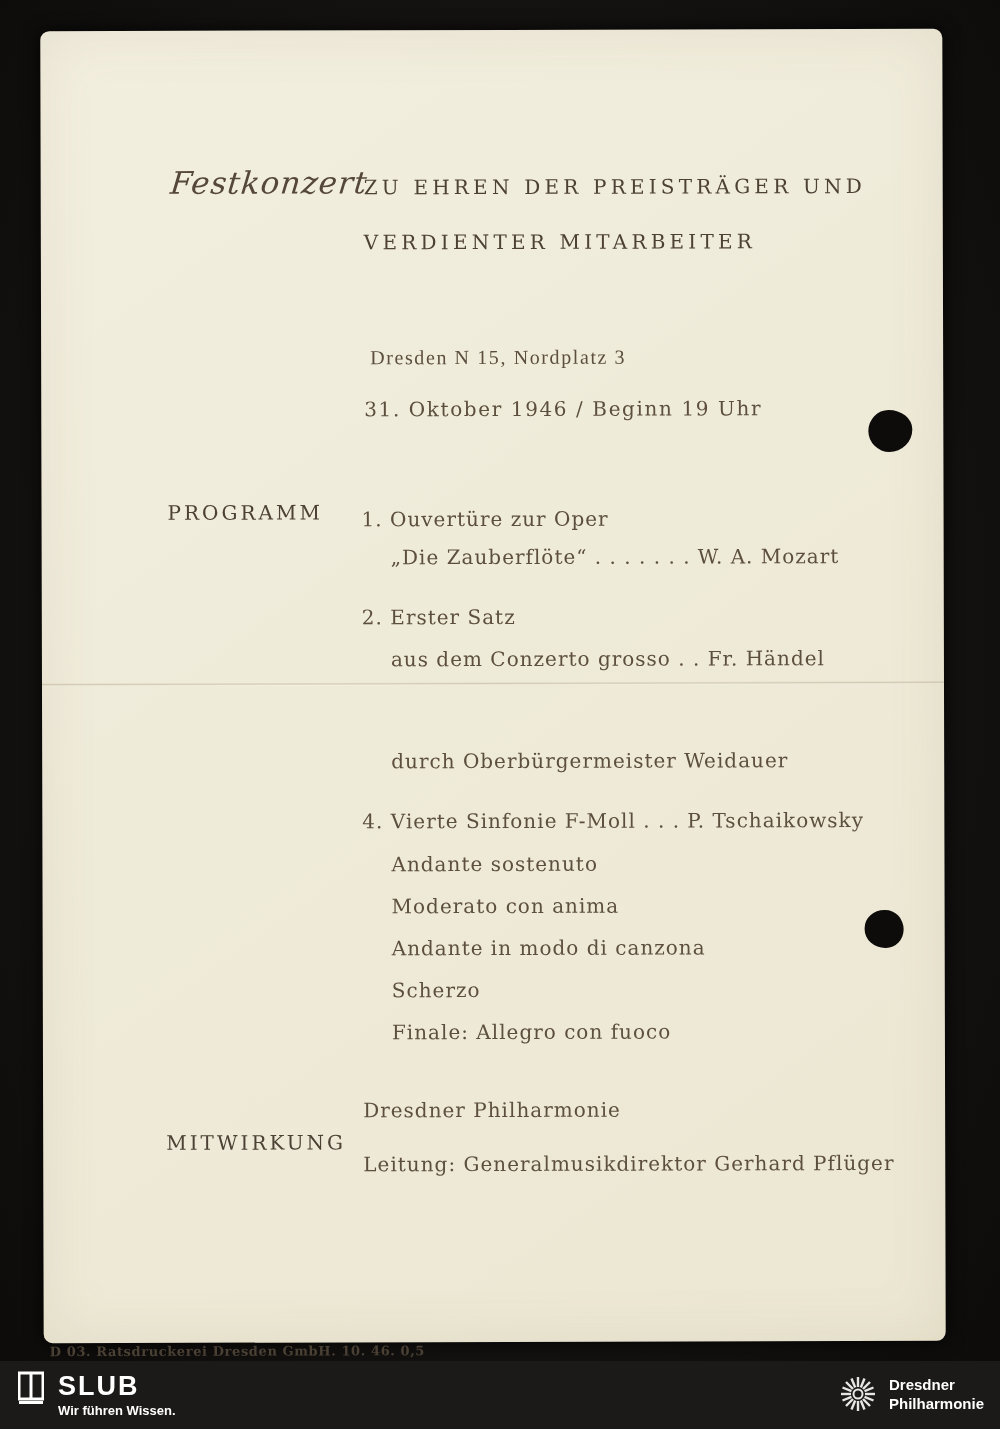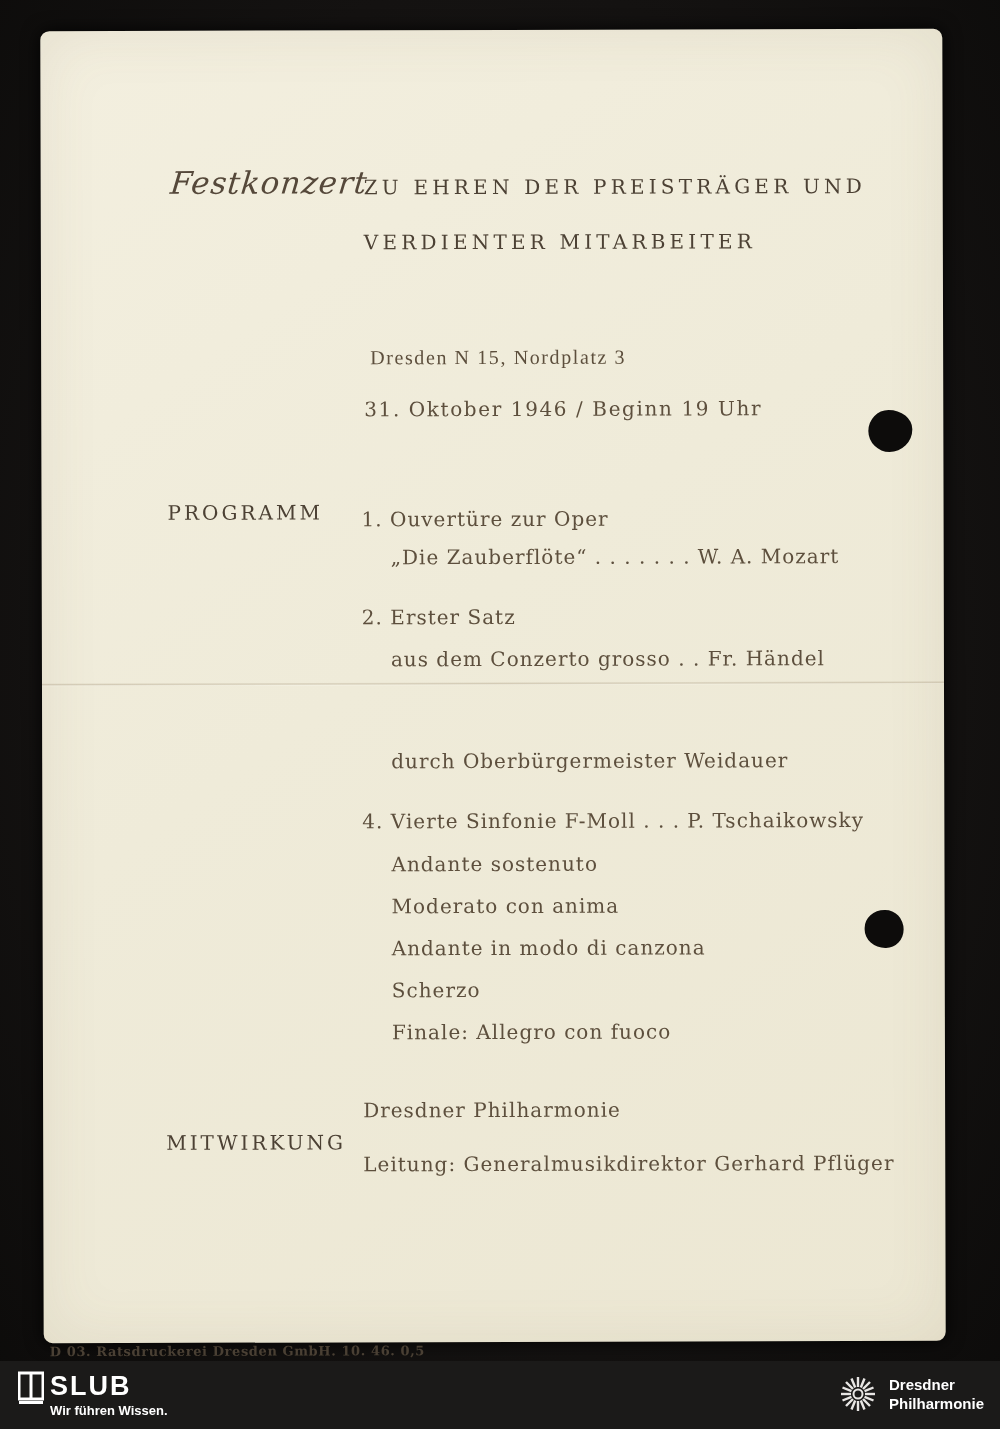--- a/index.html
+++ b/index.html
@@ -87,21 +87,21 @@
     position: absolute;
     left: 0; bottom: 0;
     width: 100%; height: 68px;
     background: #1b1a19;
     color: #ffffff;
     font-family: "Liberation Sans", sans-serif;
   }
   .slub-block {
     position: absolute;
     left: 18px; top: 10px;
-    display: flex; align-items: flex-start; gap: 6px;
+    display: flex; align-items: flex-start; gap: 14px;
     cursor: pointer;
   }
   .slub-icon { width: 26px; height: 34px; }
   .slub-texts { display: flex; flex-direction: column; }
   .slub-name { font-size: 27px; font-weight: bold; letter-spacing: 2px; line-height: 30px; }
   .slub-tagline { font-size: 13px; font-weight: bold; margin-top: 2px; }
 
   .partner-block {
     position: absolute;
     right: 16px; top: 14px;

